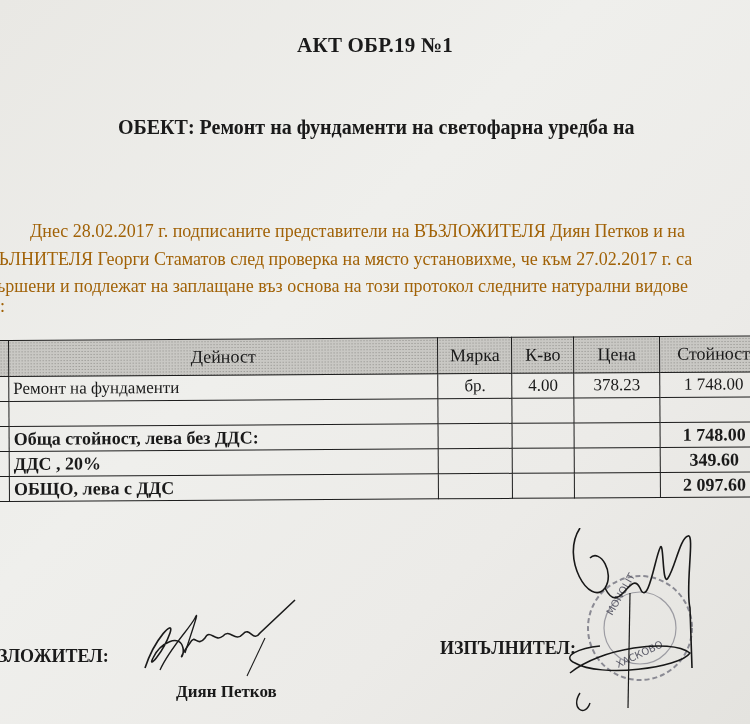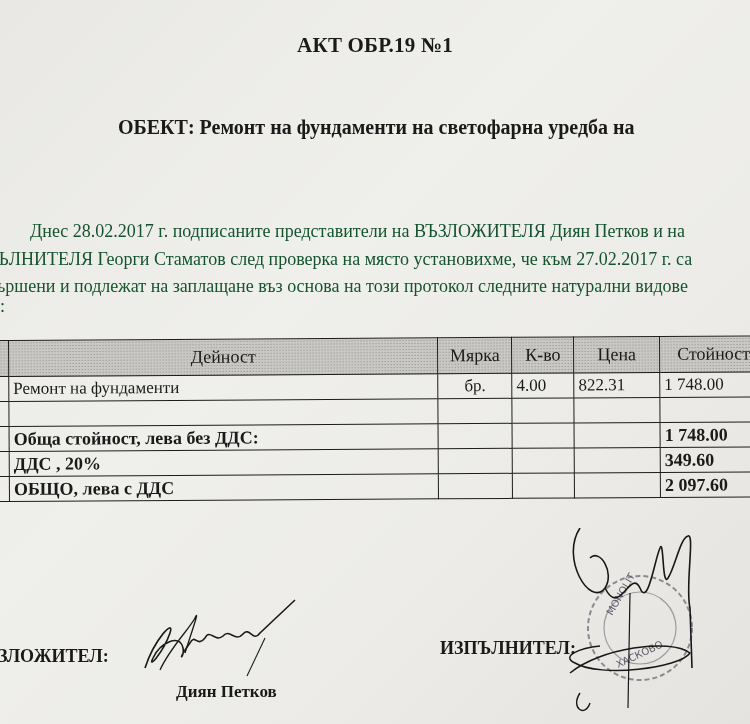--- a/index.html
+++ b/index.html
@@ -31,21 +31,21 @@
     .obj-line {
       position: absolute;
       font-weight: bold;
       font-size: 20px;
       white-space: nowrap;
     }
     .para-line {
       position: absolute;
       font-size: 18px;
       white-space: nowrap;
-      color: #14532d;
+      color: #a16207;
     }
     table.works {
       position: absolute;
       left: -2px;
       top: 340px;
       width: 770px;
       border-collapse: collapse;
       font-size: 17px;
       transform: rotate(-0.35deg);
       transform-origin: left top;
@@ -58,21 +58,21 @@
     }
     table.works th {
       height: 35px;
       font-weight: normal;
       background-color: #c9c8c4;
       background-image:
         radial-gradient(#8d8c88 0.8px, transparent 0.9px);
       background-size: 3px 3px;
       font-size: 18px;
     }
-    .num { text-align: left; }
+    .num { text-align: center; }
     .ctr { text-align: center; }
     .bold { font-weight: bold; font-size: 18px; }
     .sig-label {
       position: absolute;
       font-weight: bold;
       font-size: 18px;
       white-space: nowrap;
     }
     .sig-name {
       position: absolute;
@@ -114,21 +114,21 @@
       <th class="ctr">Мярка</th>
       <th class="ctr">К-во</th>
       <th class="ctr">Цена</th>
       <th class="ctr">Стойност</th>
     </tr>
     <tr>
       <td></td>
       <td>Ремонт на фундаменти</td>
       <td class="ctr">бр.</td>
       <td class="num">4.00</td>
-      <td class="num">822.31</td>
+      <td class="num">378.23</td>
       <td class="num">1 748.00</td>
     </tr>
     <tr>
       <td></td>
       <td></td>
       <td></td>
       <td></td>
       <td></td>
       <td></td>
     </tr>

